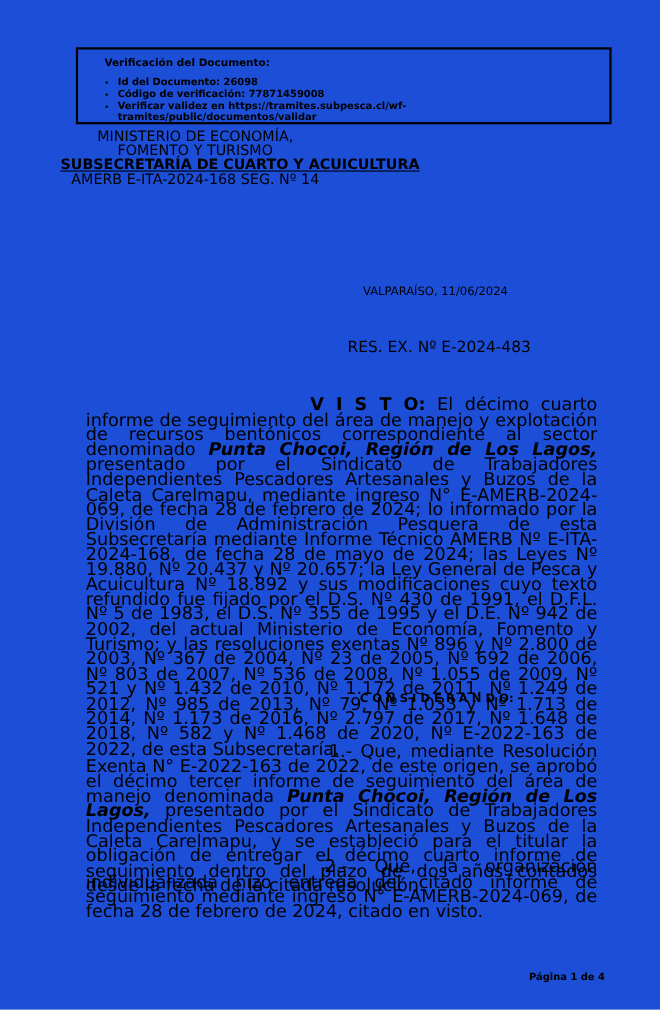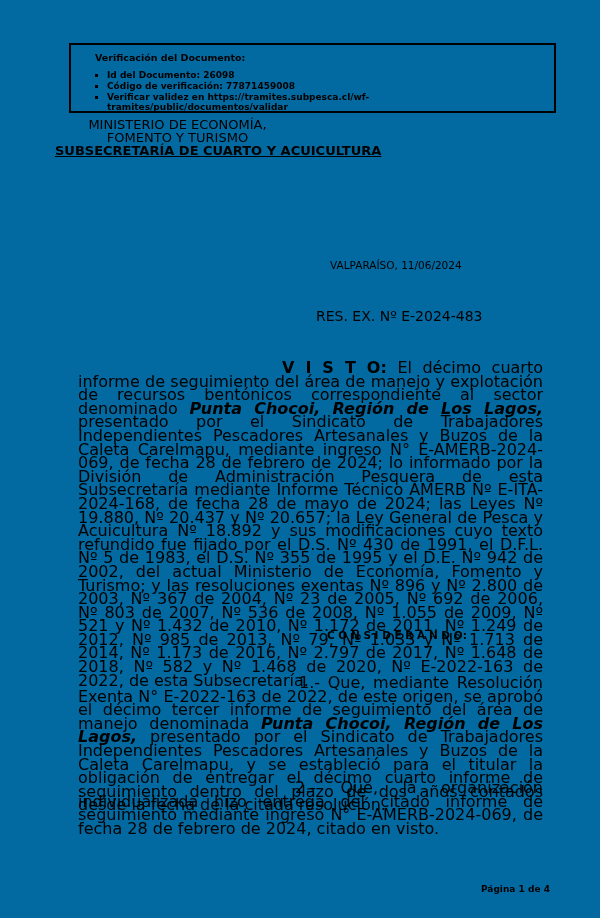--- a/index.html
+++ b/index.html
@@ -1,20 +1,20 @@
 <!DOCTYPE html>
 <html><head>
 <meta charset="utf-8">
 <style>
   html, body { margin: 0; padding: 0; background: #ffffff; }
   .page {
     position: relative;
     width: 600px;
     height: 918px;
-    background: #0369a1;
+    background: #1d4ed8;
     color: #000000;
     font-family: "DejaVu Sans", "Liberation Sans", sans-serif;
     overflow: hidden;
   }
 
   
   .verify-box {
     position: absolute;
     left: 69px; top: 43px;
     width: 487px; height: 70px;
@@ -108,20 +108,21 @@
       <li>Id del Documento: 26098</li>
       <li>Código de verificación: 77871459008</li>
       <li>Verificar validez en https://tramites.subpesca.cl/wf-tramites/public/documentos/validar</li>
     </ul>
   </div>
 
   <div class="header-left">
     <div>MINISTERIO DE ECONOMÍA,</div>
     <div>FOMENTO Y TURISMO</div>
     <div class="subsec">SUBSECRETARÍA DE CUARTO Y ACUICULTURA</div>
+    <div>AMERB E-ITA-2024-168 SEG. Nº 14</div>
   </div>
 
 
   <div class="place-date">VALPARAÍSO, 11/06/2024</div>
 
   <div class="res-number">RES. EX. Nº E-2024-483</div>
 
   <p class="body-par visto"><span class="b">V I S T O:</span><span> El décimo cuarto informe de seguimiento del área de manejo y explotación de recursos bentónicos correspondiente al sector denominado </span><span class="hl">Punta Chocoi, Región de Los Lagos,</span><span> presentado por el Sindicato de Trabajadores Independientes Pescadores Artesanales y Buzos de la Caleta Carelmapu, mediante ingreso N° E-AMERB-2024-069, de fecha 28 de febrero de 2024; lo informado por la División de Administración Pesquera de esta Subsecretaría mediante Informe Técnico AMERB Nº E-ITA-2024-168, de fecha 28 de mayo de 2024; las Leyes Nº 19.880, Nº 20.437 y Nº 20.657; la Ley General de Pesca y Acuicultura Nº 18.892 y sus modificaciones cuyo texto refundido fue fijado por el D.S. Nº 430 de 1991, el D.F.L. Nº 5 de 1983, el D.S. Nº 355 de 1995 y el D.E. Nº 942 de 2002, del actual Ministerio de Economía, Fomento y Turismo; y las resoluciones exentas Nº 896 y Nº 2.800 de 2003, Nº 367 de 2004, Nº 23 de 2005, Nº 692 de 2006, Nº 803 de 2007, Nº 536 de 2008, Nº 1.055 de 2009, Nº 521 y Nº 1.432 de 2010, Nº 1.172 de 2011, Nº 1.249 de 2012, Nº 985 de 2013, Nº 79, Nº 1.033 y Nº 1.713 de 2014, Nº 1.173 de 2016, Nº 2.797 de 2017, Nº 1.648 de 2018, Nº 582 y Nº 1.468 de 2020, Nº E-2022-163 de 2022, de esta Subsecretaría.</span></p>
 
   <div class="cons-heading">C O N S I D E R A N D O:</div>

